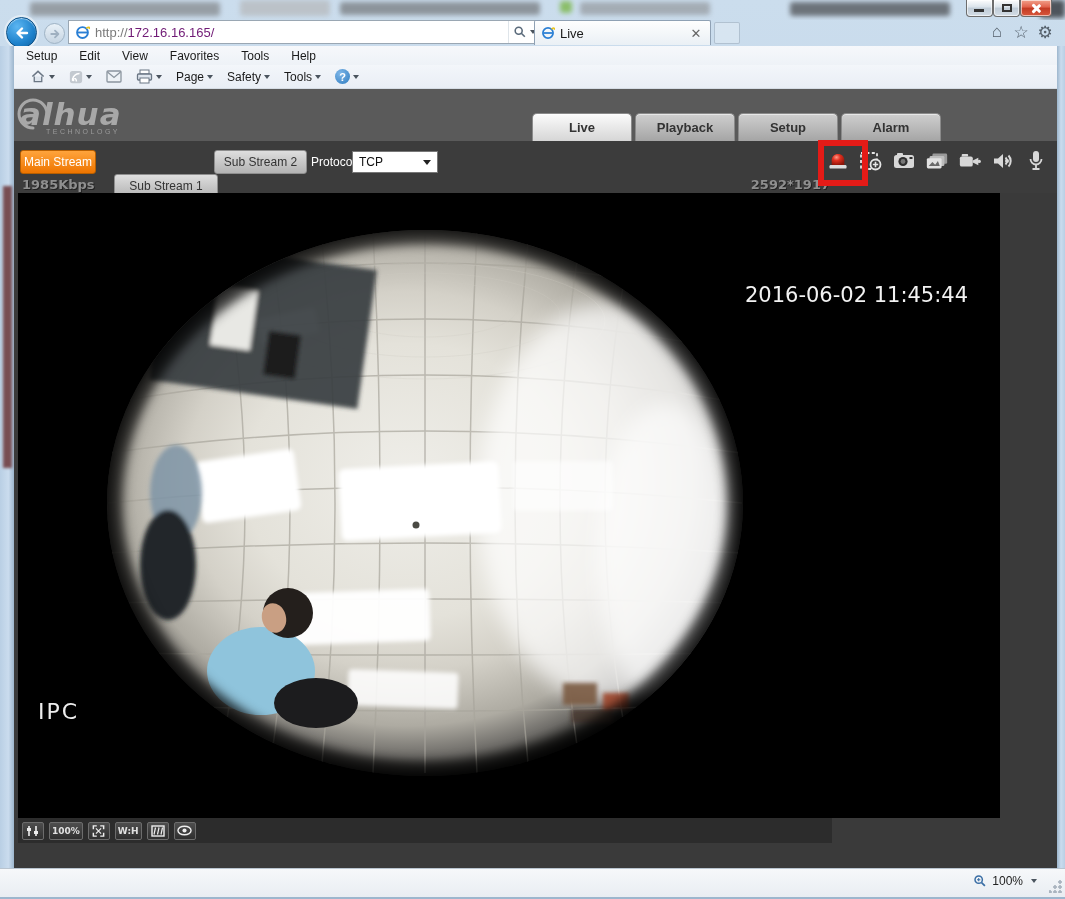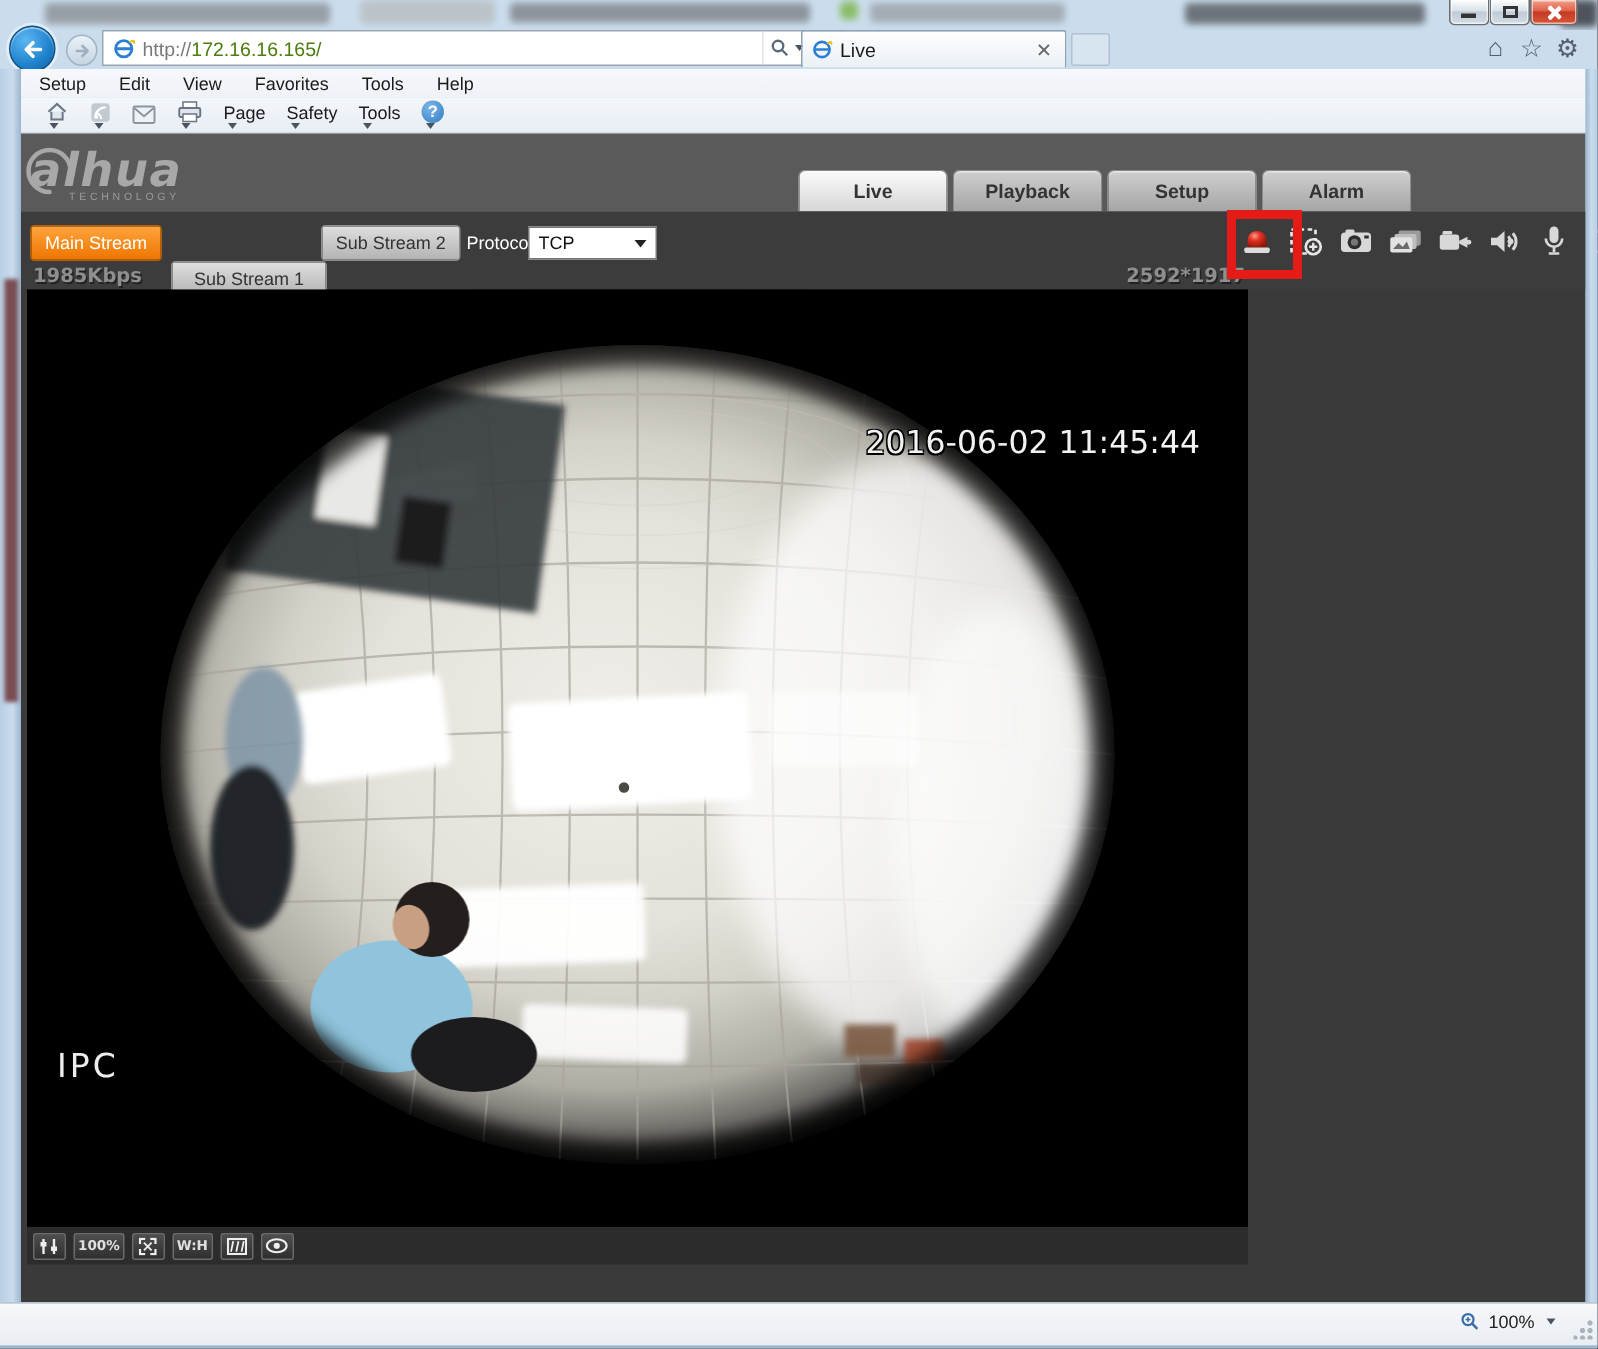--- a/index.html
+++ b/index.html
@@ -28,42 +28,42 @@
   
   .back-btn { left:6px; top:17px; width:31px; height:31px; border-radius:50%;
     background:radial-gradient(circle at 35% 30%,#5cb6f2,#1e82cc 60%,#0f5f9e);
     border:1px solid #0c5187; box-shadow:0 0 0 2px rgba(255,255,255,.45), inset 0 1px 1px rgba(255,255,255,.6);
     display:flex; align-items:center; justify-content:center; }
   .fwd-btn { left:44px; top:23px; width:21px; height:21px; border-radius:50%;
     background:linear-gradient(180deg,#e9f1f8,#c6d5e2); border:1px solid #9fb3c4;
     display:flex; align-items:center; justify-content:center; }
   .addr { left:68px; top:20px; width:494px; height:24px; background:#fff;
     border:1px solid #9aa7b3; display:flex; align-items:center; font-size:13px; }
-  .addr .scheme { color:#7a7a7a; } .addr .host { color:#4d7c0f; }
+  .addr .scheme { color:#7a7a7a; } .addr .host { color:#701a75; }
   .addr-icons { margin-left:auto; display:flex; align-items:center; height:100%;
     border-left:1px solid #dfe5ea; padding:0 4px; }
   .tab { left:534px; top:20px; width:177px; height:25px;
     background:linear-gradient(180deg,#fefefe,#eaf0f5); border:1px solid #8fa1b4; border-bottom:none;
     border-radius:2px 2px 0 0; display:flex; align-items:center; padding:0 6px; font-size:13px; color:#1a1a1a; }
   .tab .x { margin-left:auto; color:#666; font-size:13px; width:16px; text-align:center; }
   .newtab { left:714px; top:22px; width:26px; height:22px; background:rgba(255,255,255,.25);
     border:1px solid rgba(120,140,160,.4); border-radius:2px; }
   .tr-icons { left:988px; top:22px; display:flex; gap:6px; color:#55606b; font-size:17px; }
   .tr-icons span { width:18px; text-align:center; }
 
   
   .menu-bar { left:14px; top:46px; width:1043px; height:19px;
     background:linear-gradient(180deg,#f6f8fb,#eef2f7); display:flex; align-items:center;
     font-size:12px; color:#1a1a1a; padding-left:12px; gap:22px; }
   .cmd-bar { left:14px; top:65px; width:1043px; height:24px;
     background:linear-gradient(180deg,#f3f6fa,#e9eef5); border-bottom:1px solid #d5dce4;
     display:flex; align-items:center; font-size:12px; color:#1a1a1a; padding-left:12px; gap:6px; }
   .caret { width:0; height:0; border-left:3.5px solid transparent; border-right:3.5px solid transparent;
     border-top:4px solid #4a545e; display:inline-block; margin-left:3px; }
-  .cmd-item { display:flex; padding:2px 4px;flex-direction:column; }
+  .cmd-item { display:flex; align-items:center; padding:2px 4px; }
   .help-blue { width:15px; height:15px; border-radius:50%; background:radial-gradient(circle at 35% 30%,#7db6e8,#2f7cc0);
     color:#fff; font-size:11px; font-weight:bold; display:flex; align-items:center; justify-content:center; }
 
   
   .page-hdr { left:14px; top:89px; width:1043px; height:52px; background:#5a5a5a; }
   .page-body { left:14px; top:141px; width:1043px; height:727px; background:#3a3a3a; }
   .logo { left:20px; top:96px; width:160px; height:44px; color:#a8a8a8; }
   .logo .brand { font-size:31px; font-weight:bold; font-style:italic; letter-spacing:1px;
      font-family:"DejaVu Sans", sans-serif; }
   .logo .sub { font-size:7px; letter-spacing:2.5px; color:#9a9a9a; margin-left:26px; margin-top:-4px; }
@@ -87,21 +87,21 @@
 
   .cam-icons { left:826px; top:149px; display:flex; gap:9px; align-items:center; height:24px; }
   .cam-icon { width:24px; height:22px; display:flex; align-items:center; justify-content:center; }
   .help-gray { width:18px; height:18px; border-radius:50%; border:2px solid #d6d6d6; color:#d6d6d6;
     font-size:12px; font-weight:bold; display:flex; align-items:center; justify-content:center; }
   .hl-box { left:818px; top:140px; width:50px; height:46px; border:6px solid #e41b17; z-index:9; }
 
   .stat-txt { position:absolute; top:177px; font-size:13px; font-weight:bold; color:#8f8f8f;
     text-shadow:1px 1px 0 #222; font-family:"DejaVu Sans", sans-serif; }
 
-  .video { left:18px; top:193px; width:814px; height:625px; background:#000; overflow:hidden; }
+  .video { left:18px; top:193px; width:982px; height:625px; background:#000; overflow:hidden; }
   .ts { position:absolute; top:90px; right:32px; color:#f2f2f2; font-size:21px;
     font-family:"DejaVu Sans", sans-serif;
     text-shadow:-1px -1px 0 #000,1px -1px 0 #000,-1px 1px 0 #000,1px 1px 0 #000; }
   .ipc { position:absolute; top:506px; left:20px; color:#ededed; font-size:22px; letter-spacing:2px;
     font-family:"DejaVu Sans", sans-serif;
     text-shadow:-1px -1px 0 #000,1px -1px 0 #000,-1px 1px 0 #000,1px 1px 0 #000; }
 
   .vid-strip { left:18px; top:818px; width:814px; height:25px; background:#2c2c2c;
     display:flex; align-items:center; gap:5px; padding-left:4px; }
   .mini-btn { height:18px; min-width:22px; padding:0 2px; border:1px solid #6c6c6c; border-radius:2px;
@@ -282,21 +282,21 @@
       <span>Setup</span>
     </div>
   <div class="nav-tab abs" style="left:841px;">
       <span>Alarm</span>
     </div>
   <div class="nav-tab abs" style="left:944px;margin-top:32px;">
       <span>Logout</span>
     </div>
 
   <div class="toolbar-band abs"></div>
-  <div class="stream-btn active abs" style="left:20px;width:88px;">
+  <div class="stream-btn active abs" style="left:20px;width:76px;">
       <span>Main Stream</span>
     </div>
   <div class="stream-btn abs" style="left:114px;width:104px;margin-top:24px;">
       <span>Sub Stream 1</span>
     </div>
   <div class="stream-btn abs" style="left:214px;width:93px;">
       <span>Sub Stream 2</span>
     </div>
   <div class="proto-label abs">Protocol</div>
   <div class="proto-select abs">

